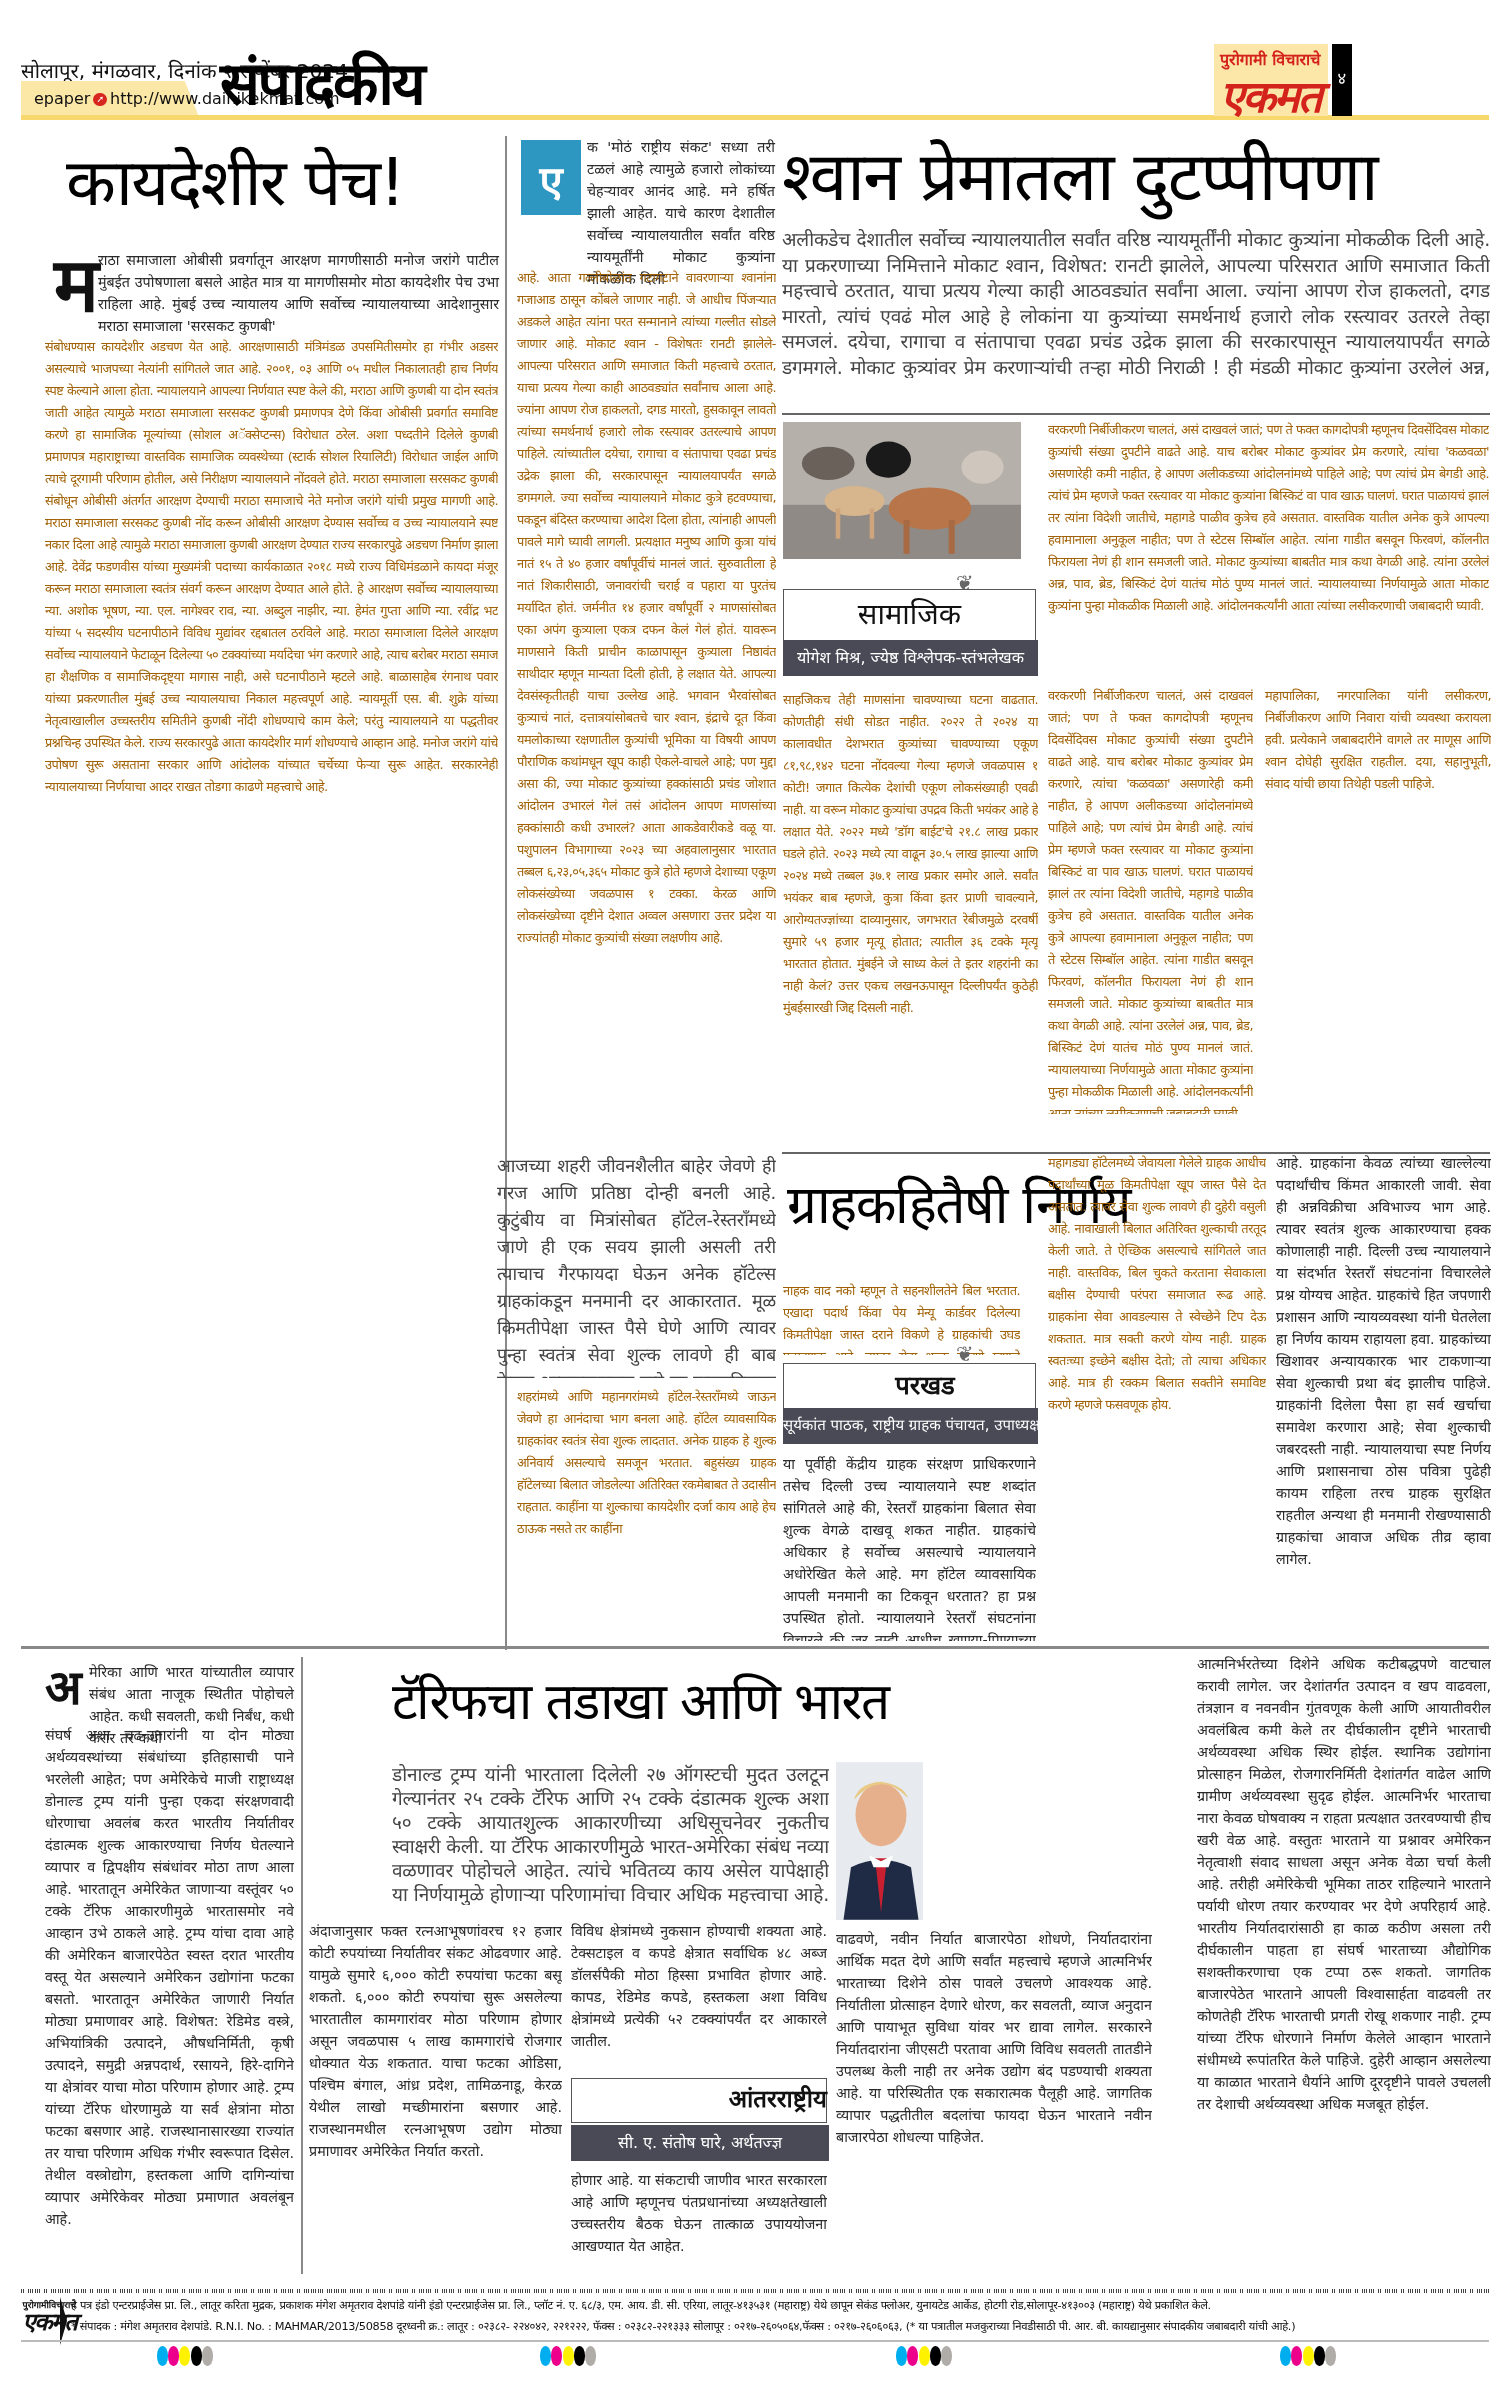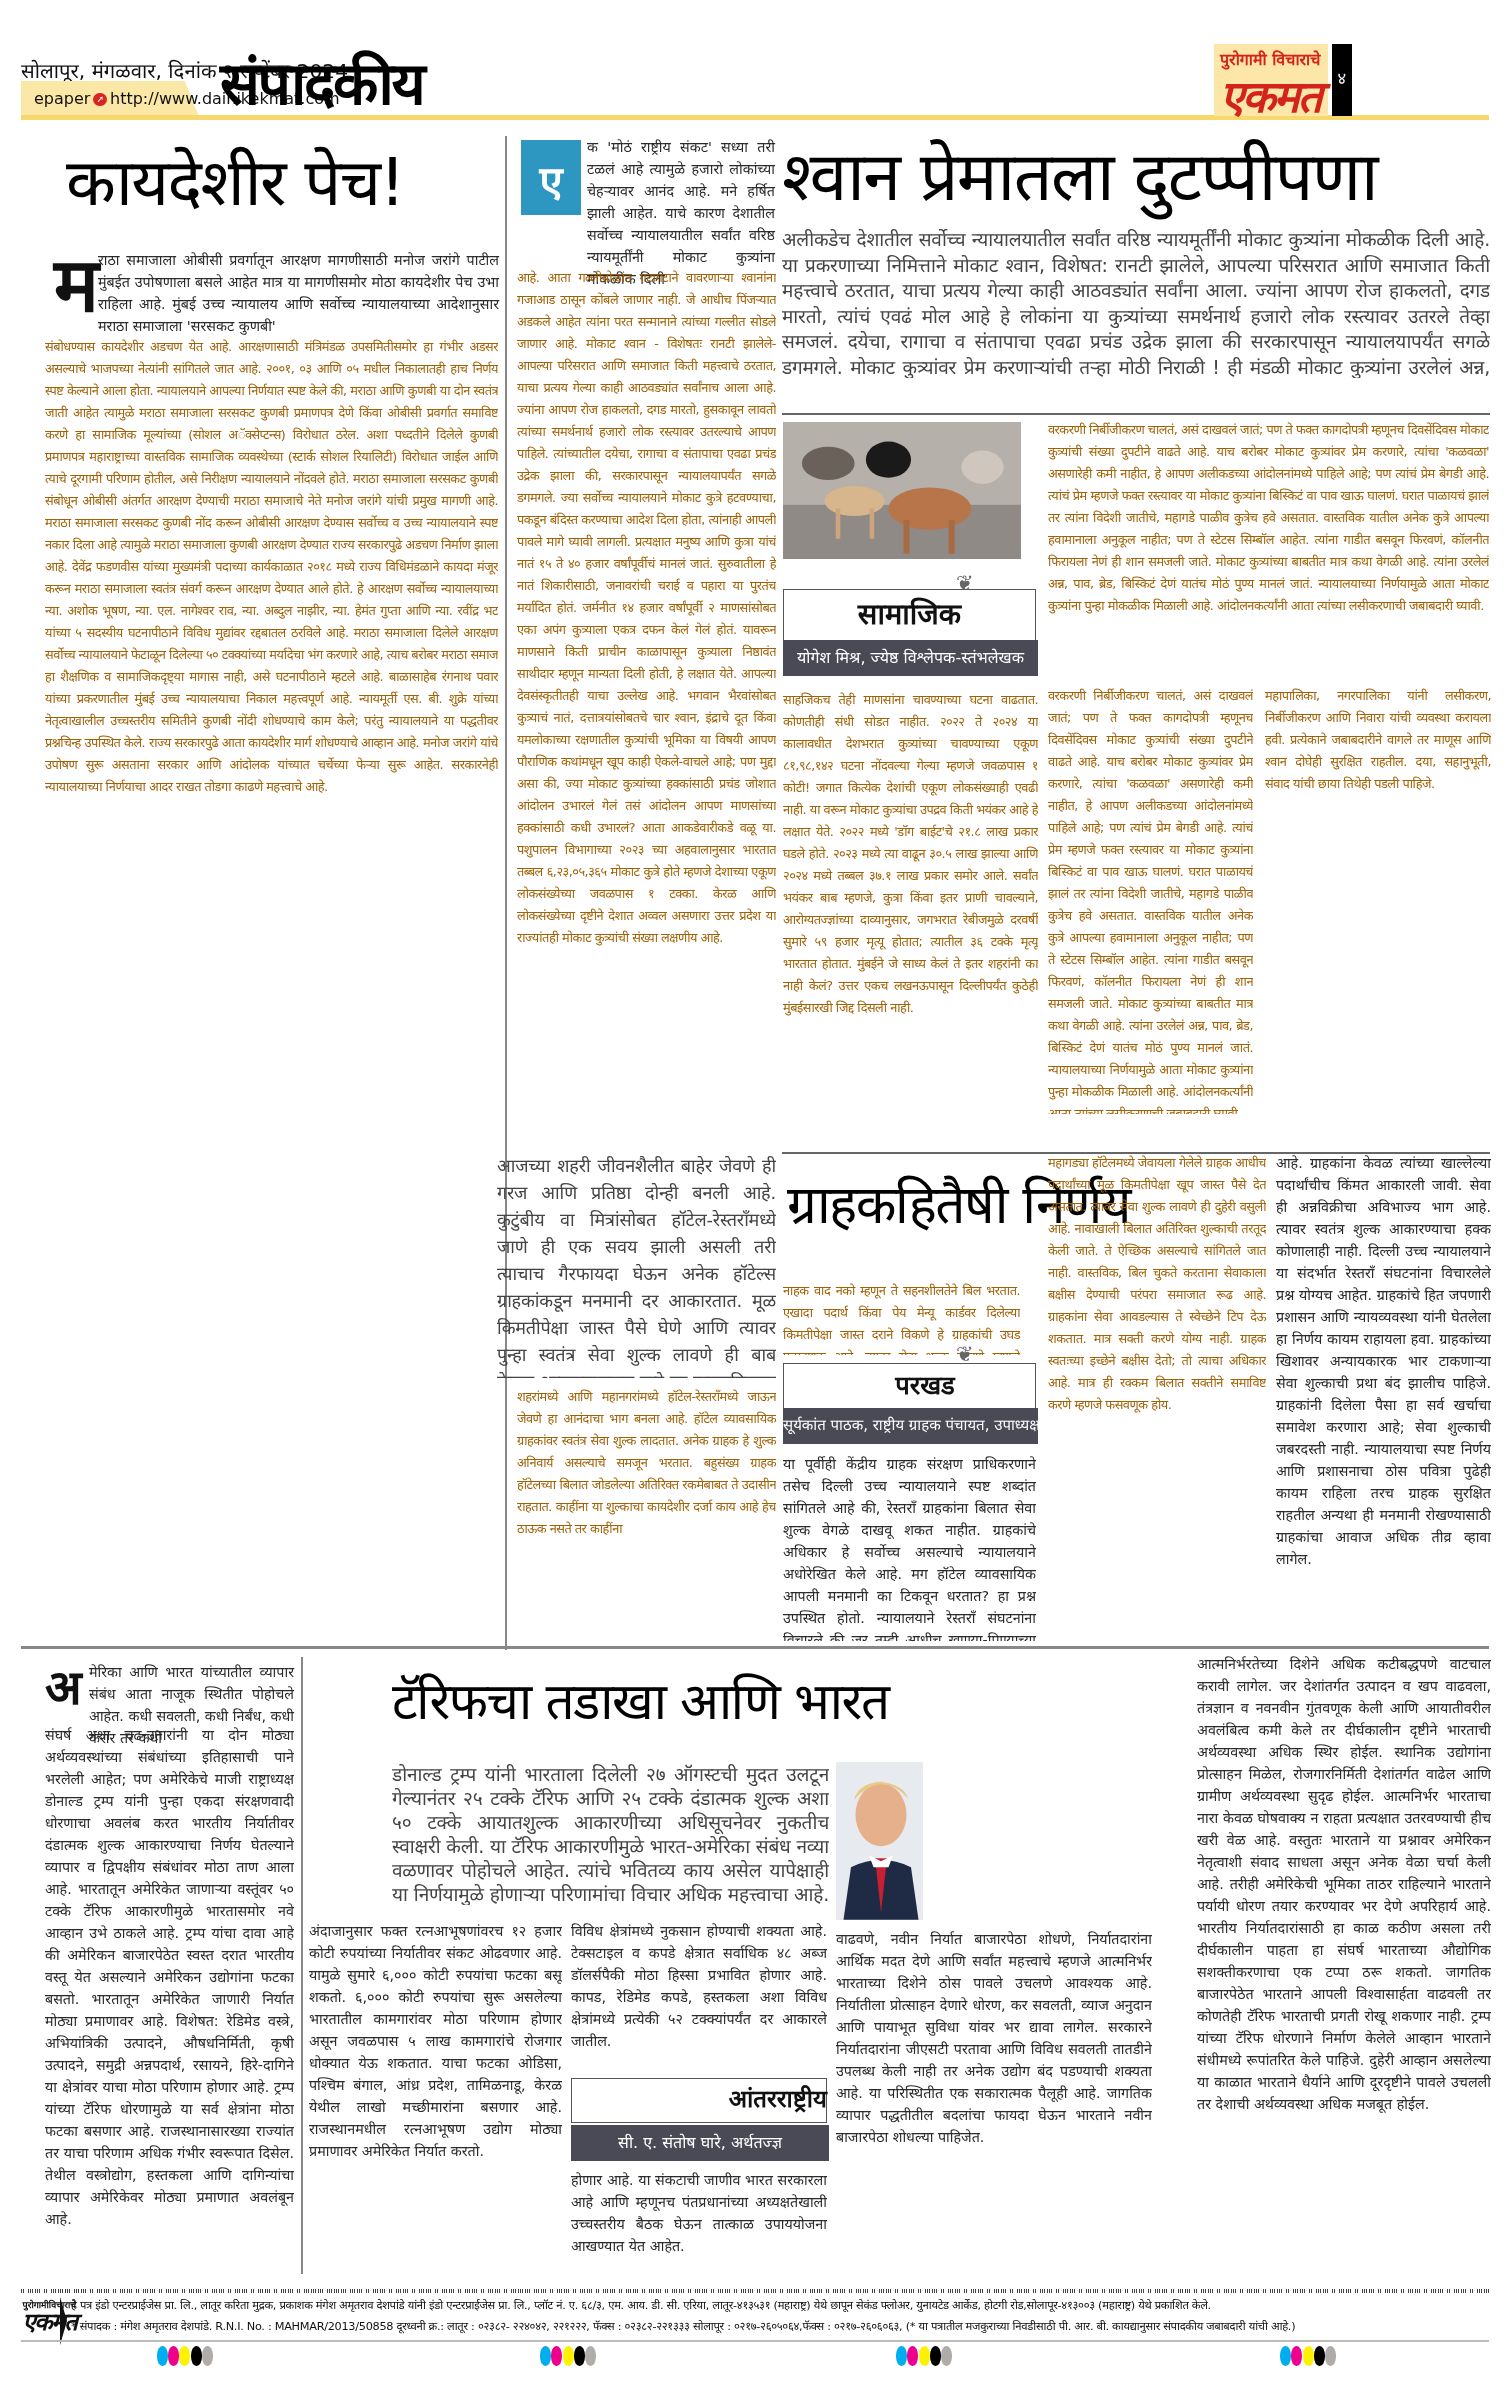--- a/index.html
+++ b/index.html
@@ -38,21 +38,21 @@
 #dropbox-letter{left:521px;top:151px;width:60px;text-align:center;font-size:42px;color:#fff;font-weight:bold}
 #col2-intro{left:587px;top:136px;width:188px}
 #col2-body{left:517px;top:267px;width:259px;height:874px;overflow:hidden}
 
 
 #dog-title{left:782px;top:127px;font-size:68px}
 #dog-lead{left:782px;top:227px;width:708px;height:151px;overflow:hidden;font-size:19px;line-height:25.6px}
 #dog-rule{left:782px;top:413px;width:708px;height:2.3px}
 #dog-photo{left:783px;top:422px;width:238px;height:137px;overflow:hidden;background:#a9a39d}
 #samajik-box{left:783px;top:589px;width:253px;height:72px;border:1.5px solid #555;background:#fff}
-#samajik-title{left:783px;top:593px;width:253px;text-align:center;font-size:29px;font-weight:bold;color:#111}
+#samajik-title{left:783px;top:593px;width:253px;text-align:center;font-size:29px;font-weight:normal;color:#111}
 #samajik-author-bar{left:783px;top:640px;width:255px;height:36px;background:#4a4a57}
 #samajik-author{left:783px;top:646px;width:255px;text-align:center;font-size:16px;color:#fff;white-space:nowrap}
 #sprig1{left:956px;top:571px;font-size:21px;color:#666}
 #dog-col3{left:783px;top:685px;width:255px;height:429px;overflow:hidden}
 #dog-col4-bottom{left:1048px;top:685px;width:203px;height:429px;overflow:hidden}
 #dog-col5{left:1265px;top:685px;width:226px;height:429px;overflow:hidden}
 
 
 #dog-col-right{left:1048px;top:419px;width:441px;height:261px;overflow:hidden}
 

